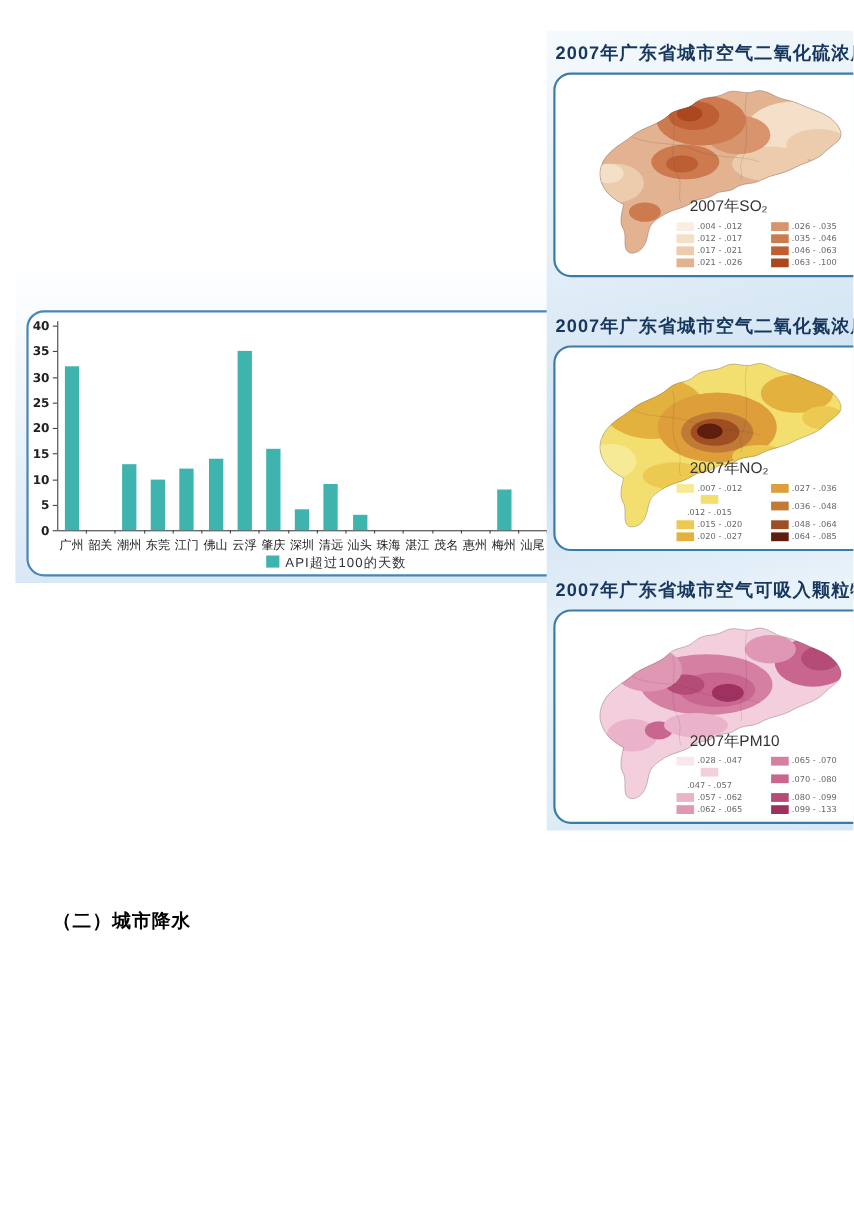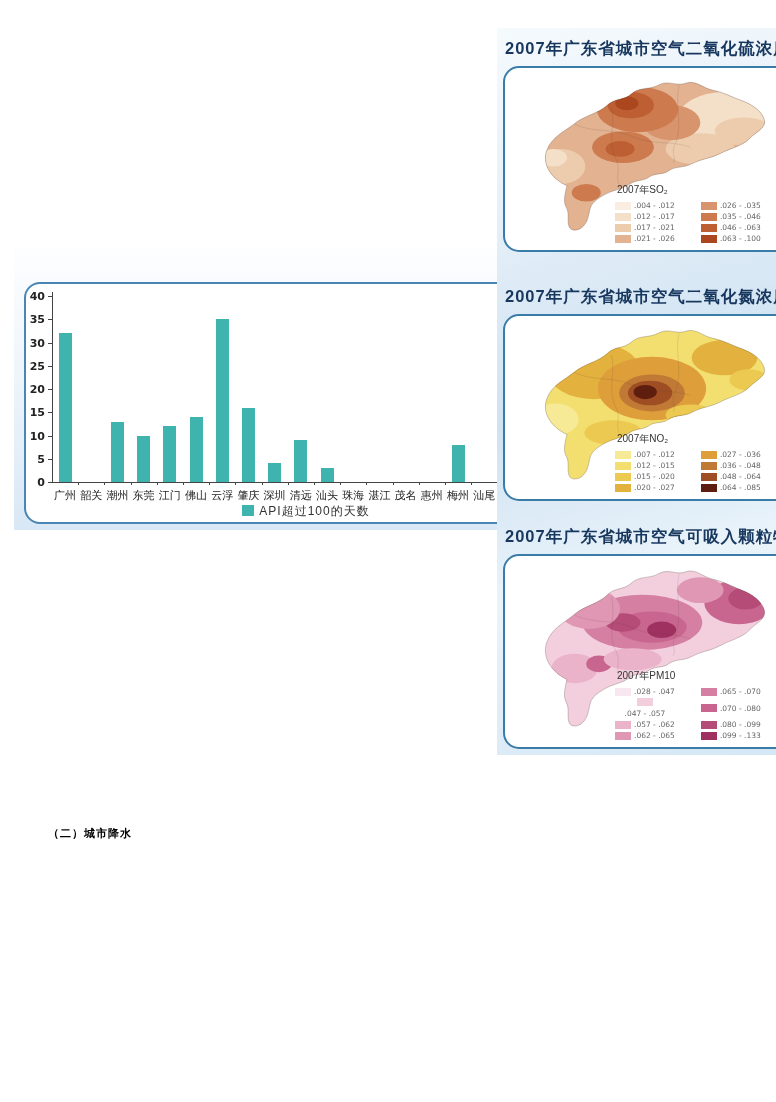--- a/index.html
+++ b/index.html
@@ -27,30 +27,30 @@
   .map-panel.p3{height:237px;padding-top:8px;box-sizing:border-box;}
   .map-title{margin:0;padding-left:8px;height:22px;font-size:16.5px;font-weight:bold;color:#17375e;
     letter-spacing:1px;white-space:nowrap;}
   .map-box{position:relative;margin:6px 0 0 6px;width:296px;background:#fff;
     border:2px solid #3a7ca8;border-radius:16px;box-sizing:border-box;}
   .map-box.b1{height:186px;}
   .map-box.b2{height:187px;}
   .map-box.b3{height:195px;}
   .map-box svg{position:absolute;left:2px;top:2px;width:290px;height:94%;}
   .map-legend{position:absolute;left:110px;bottom:7px;}
-  .map-legend-title{font-size:10px;color:#333;margin:0 0 4px 2px;white-space:nowrap;}
+  .map-legend-title{font-size:14px;color:#333;margin:0 0 4px 12px;white-space:nowrap;}
   .legend-grid{display:grid;grid-template-columns:auto auto;column-gap:26px;row-gap:2px;}
   .legend-cell{display:flex;align-items:center;gap:3px;}
   .legend-swatch{display:inline-block;width:16px;height:8px;}
   .legend-range{font-size:7.5px;color:#666;white-space:nowrap;font-family:"DejaVu Sans",sans-serif;}
 
   
   .text-section{position:absolute;left:40px;top:826px;width:702px;color:#000;
     font-family:"Liberation Serif","DejaVu Serif",serif;font-size:16.5px;}
-  .text-section h3{margin:0 0 0 8px;font-size:11px;font-weight:bold;letter-spacing:1px;}
+  .text-section h3{margin:0 0 0 8px;font-size:17px;font-weight:bold;letter-spacing:1px;}
   .text-section p{margin:12px 0 0 0;line-height:31px;text-indent:2.05em;text-align:justify;}
 </style>
 </head>
 <body>
 
 <div class="page">
 
   <section class="chart-panel">
     <div class="chart-box">
       <div class="plot" id="bar-plot">
@@ -222,21 +222,21 @@
             </g>
             <path d="M62,132 C46,124 36,108 41,92 C46,76 60,70 70,61 C80,52 94,50 104,40 C111,32 121,35 129,27 C137,19 147,23 157,17 C167,11 175,19 185,15 C195,11 203,21 213,23 C223,25 233,31 243,35 C253,39 263,46 266,56 C269,66 258,70 251,78 C243,87 231,89 221,95 C211,101 201,101 191,107 C183,112 175,109 167,115 C161,120 153,117 147,122 C141,127 133,125 127,130 C119,136 109,137 101,142 C95,146 90,149 87,155 C84,163 85,171 79,178 C75,183 66,185 64,178 C62,171 65,163 61,156 C58,150 60,141 62,132 Z" fill="none" stroke="rgba(90,70,60,0.45)" stroke-width="0.7"></path>
           </svg>
         <div class="map-legend">
           <div class="map-legend-title">2007年NO₂</div>
           <div class="legend-grid">
               <div class="legend-cell" style="grid-area: 1 / 1;">
                 <span class="legend-swatch" style="background: rgb(247, 234, 150);"></span>
                 <span class="legend-range">.007 - .012</span>
               </div>
-              <div class="legend-cell" style="grid-area: 2 / 1;">
+              <div class="legend-cell" style="grid-area: 2 / 1; flex-direction: column;">
                 <span class="legend-swatch" style="background: rgb(243, 223, 112);"></span>
                 <span class="legend-range">.012 - .015</span>
               </div>
               <div class="legend-cell" style="grid-area: 3 / 1;">
                 <span class="legend-swatch" style="background: rgb(236, 202, 82);"></span>
                 <span class="legend-range">.015 - .020</span>
               </div>
               <div class="legend-cell" style="grid-area: 4 / 1;">
                 <span class="legend-swatch" style="background: rgb(226, 177, 62);"></span>
                 <span class="legend-range">.020 - .027</span>

